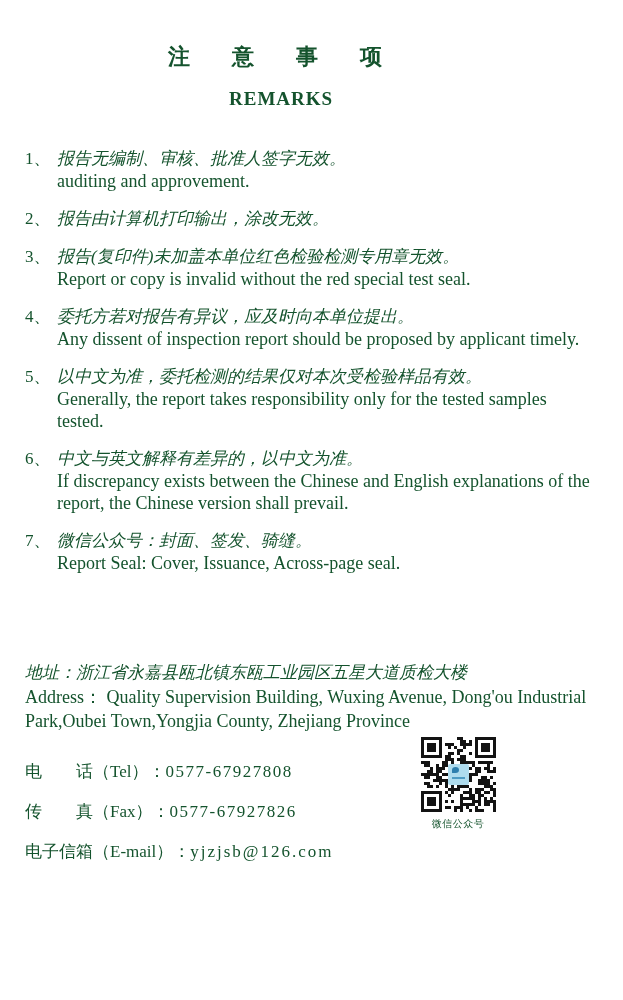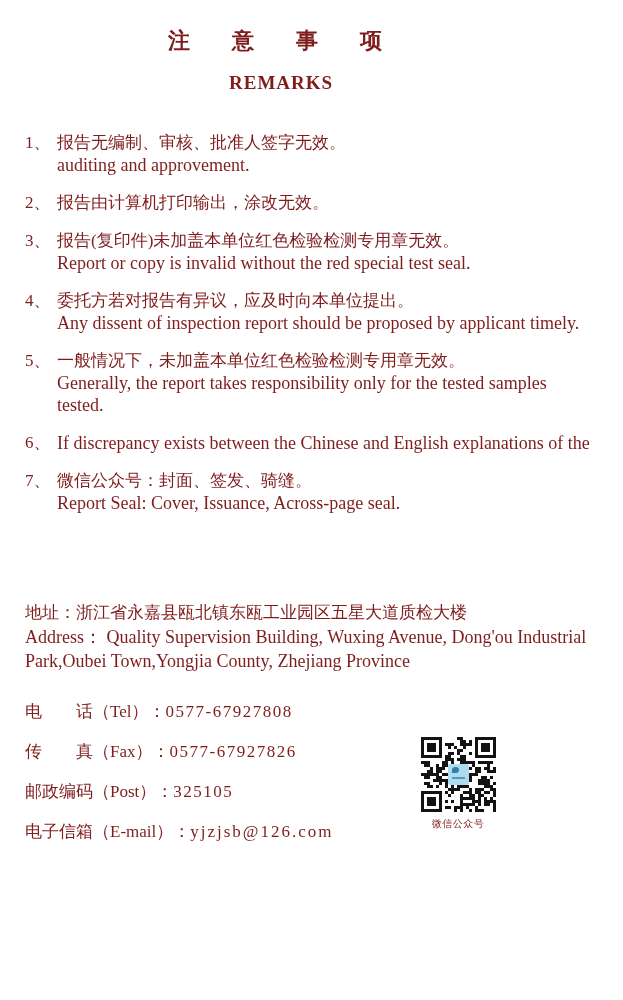--- a/index.html
+++ b/index.html
@@ -2,23 +2,23 @@
 <html><head>
 <meta charset="utf-8">
 <style>
   * { margin: 0; padding: 0; box-sizing: border-box; }
   html, body { background: #ffffff; }
   .page {
     position: relative;
     width: 623px;
     height: 1000px;
     background: #ffffff;
-    color: #7f1d1d;
+    color: #14532d;
     font-family: "Liberation Serif", "DejaVu Serif", serif;
-    padding-top: 28px;
+    padding-top: 44px;
     overflow: hidden;
   }
   
   .title {
     margin-left: 168px;
     font-size: 22px;
     font-weight: 600;
     letter-spacing: 42px;
     line-height: 26px;
     white-space: nowrap;
@@ -43,21 +43,21 @@
     align-items: flex-start;
     margin-bottom: 16px;
     line-height: 22px;
   }
   .remark-item:last-child { margin-bottom: 0; }
   .remark-num {
     flex: 0 0 32px;
     font-size: 17px;
   }
   .remark-lines { flex: 1; }
-  .zh-line { font-size: 17px; line-height: 22px; }
+  .zh-line { font-size: 17px; line-height: 22px; font-style: italic; }
   .en-line { font-size: 18px; line-height: 22px; }
   
   .address-block {
     margin-top: 87px;
     margin-left: 25px;
     margin-right: 28px;
   }
   .address-block .zh-line { font-size: 17px; line-height: 24px; }
   .address-block .en-line { font-size: 18px; line-height: 24px; }
   
@@ -173,28 +173,30 @@
     <li class="remark-item">
       <span class="remark-num">4、</span>
       <div class="remark-lines">
         <div class="zh-line">委托方若对报告有异议，应及时向本单位提出。</div>
         <div class="en-line">Any dissent of inspection report should be proposed by applicant timely.</div>
       </div>
     </li>
     <li class="remark-item">
       <span class="remark-num">5、</span>
       <div class="remark-lines">
-        <div class="zh-line">一般情况下，未加盖本单位红色检验检测专用章无效。</div>
+        <div class="zh-line">以中文为准，委托检测的结果仅对本次受检验样品有效。</div>
         <div class="en-line">Generally, the report takes responsibility only for the tested samples tested.</div>
       </div>
     </li>
     <li class="remark-item">
       <span class="remark-num">6、</span>
       <div class="remark-lines">
+        <div class="zh-line">中文与英文解释有差异的，以中文为准。</div>
         <div class="en-line">If discrepancy exists between the Chinese and English explanations of the</div>
+        <div class="en-line">report, the Chinese version shall prevail.</div>
       </div>
     </li>
     <li class="remark-item">
       <span class="remark-num">7、</span>
       <div class="remark-lines">
         <div class="zh-line">微信公众号：封面、签发、骑缝。</div>
         <div class="en-line">Report Seal: Cover, Issuance, Across-page seal.</div>
       </div>
     </li>
   </ol>
@@ -205,23 +207,20 @@
     <div class="en-line">Park,Oubei Town,Yongjia County, Zhejiang Province</div>
   </div>
 
   <div class="contact-list">
     <div class="contact-line">
       <span class="contact-label">电　　话（Tel）：</span><span class="contact-value">0577-67927808</span>
     </div>
     <div class="contact-line">
       <span class="contact-label">传　　真（Fax）：</span><span class="contact-value">0577-67927826</span>
     </div>
-    <div class="contact-line">
-      <span class="contact-label">邮政编码（Post）：</span><span class="contact-value">325105</span>
-    </div>
     <div class="contact-line email">
       <span class="contact-label">电子信箱（E-mail）：</span><span class="contact-value">yjzjsb@126.com</span>
     </div>
   </div>
 
   <div class="qr-block">
     <div class="qr-code">
       <div class="qr-grid">
           <div></div>
           <div></div>

